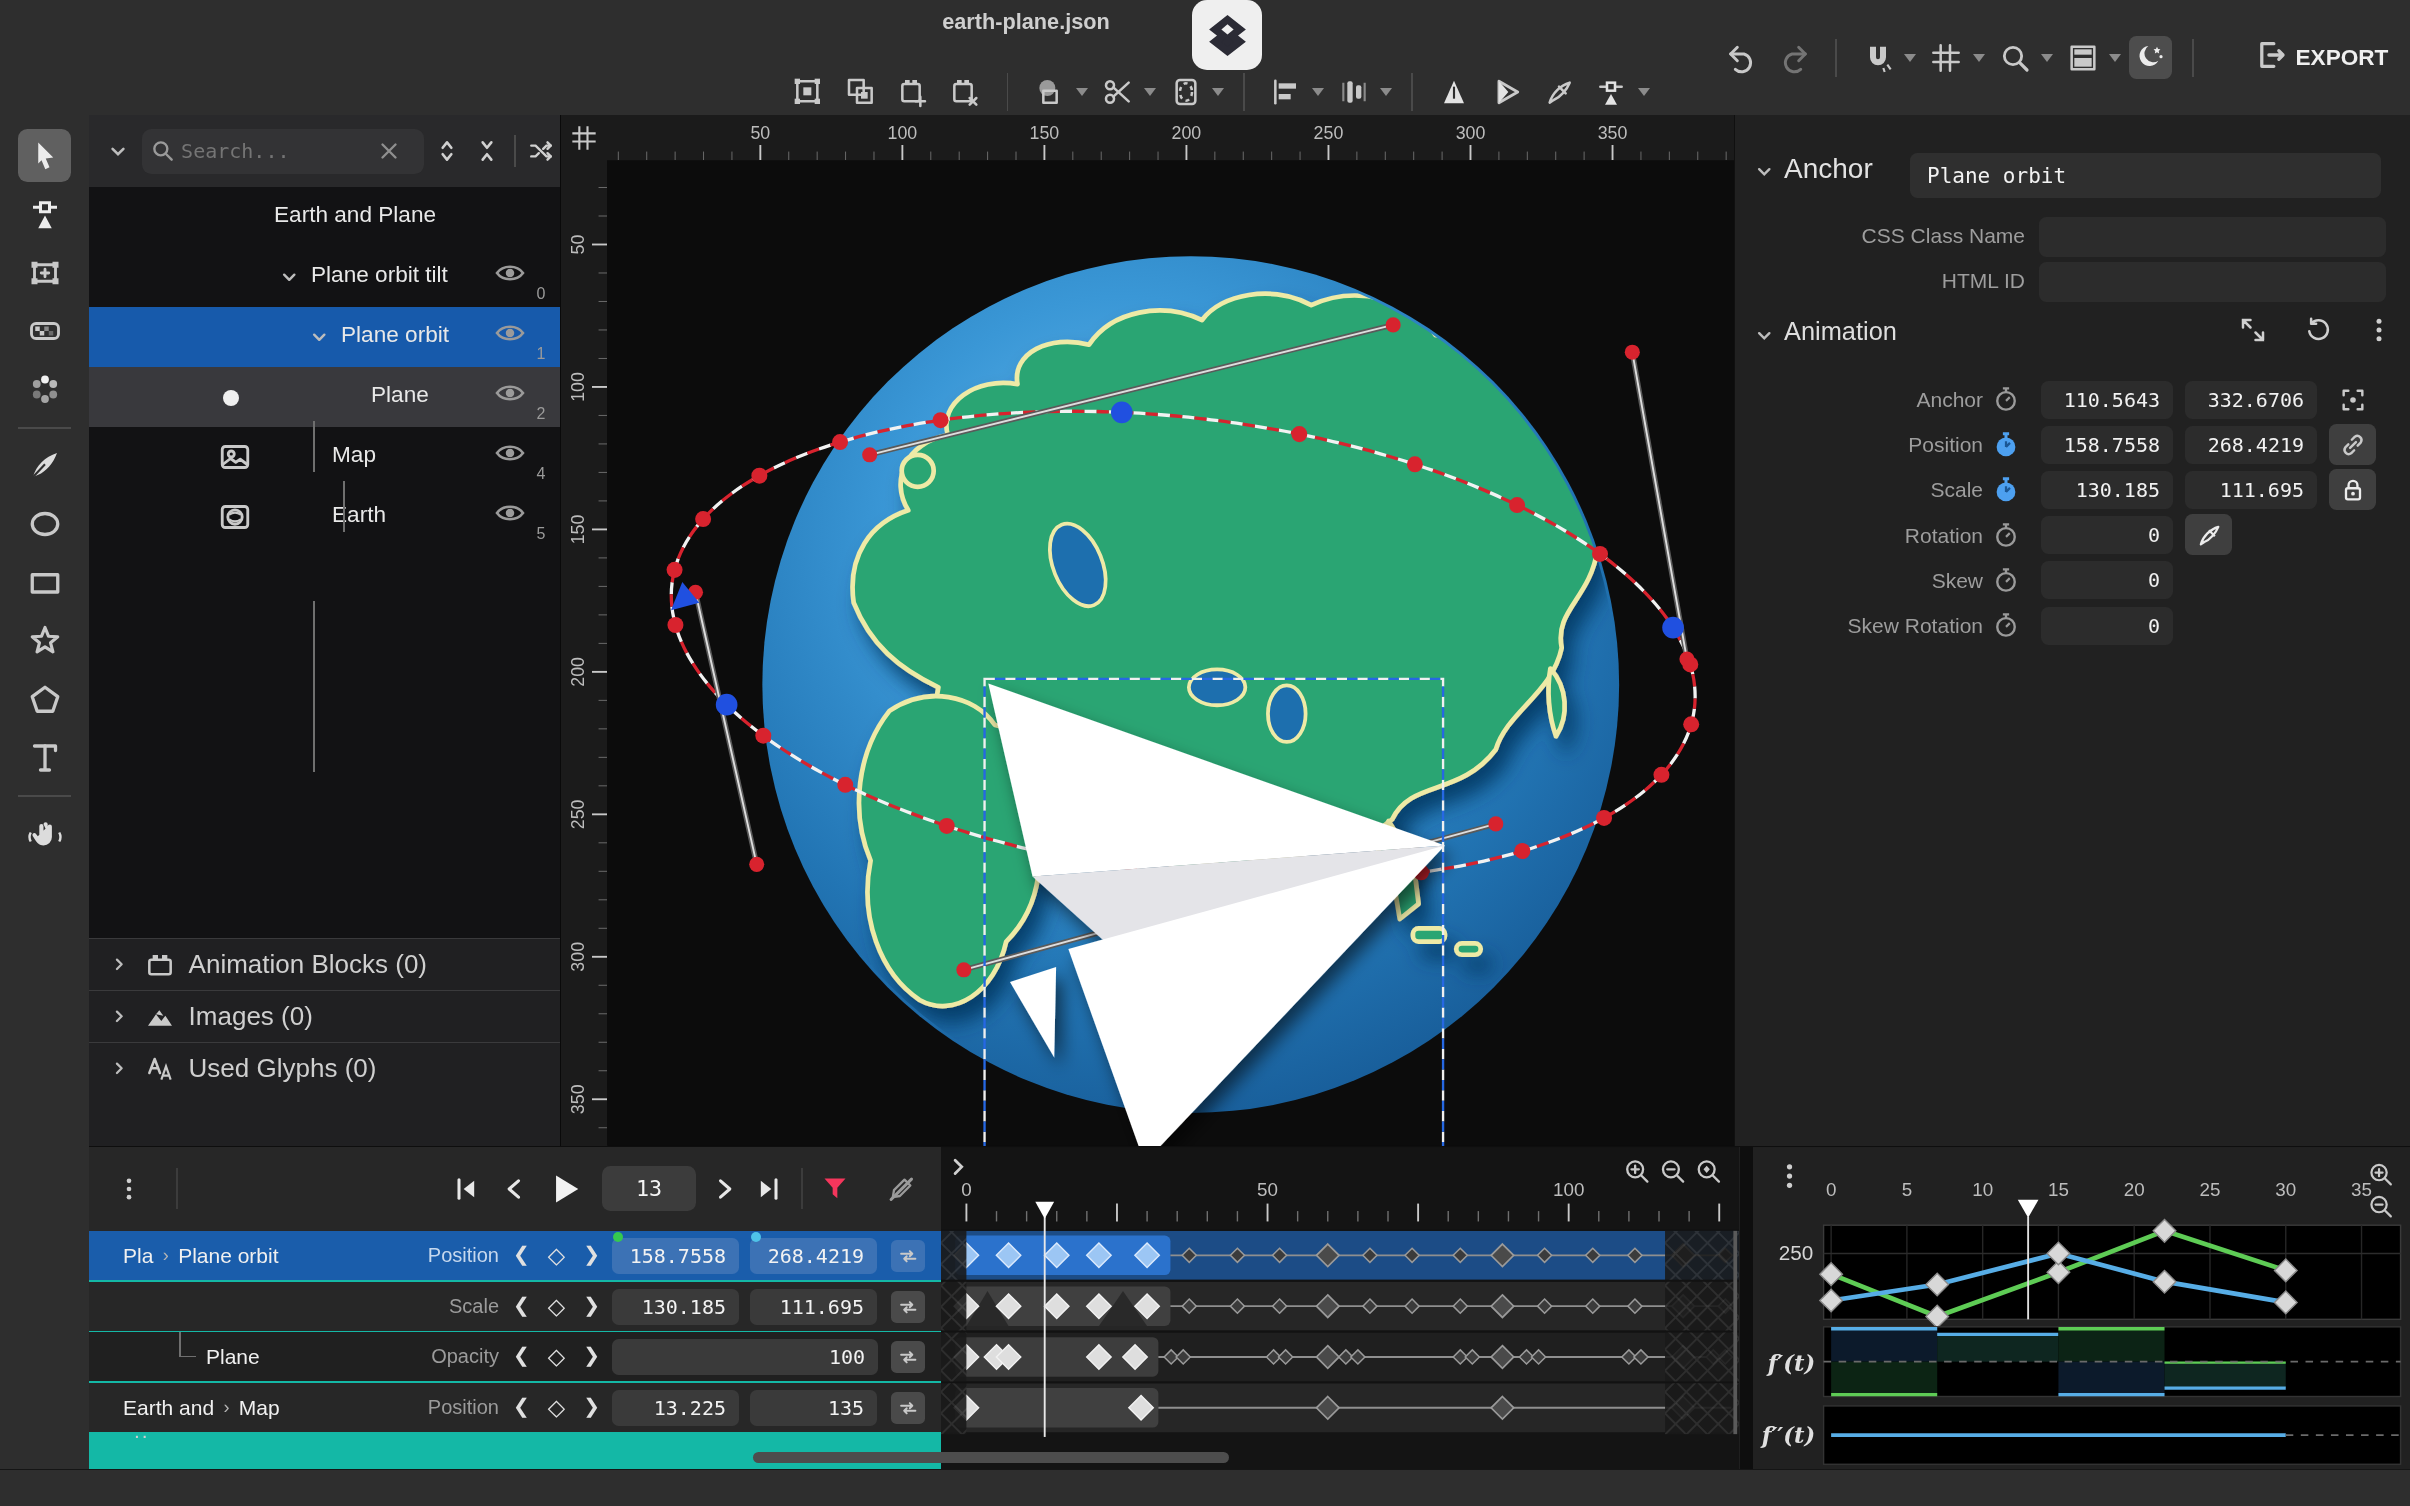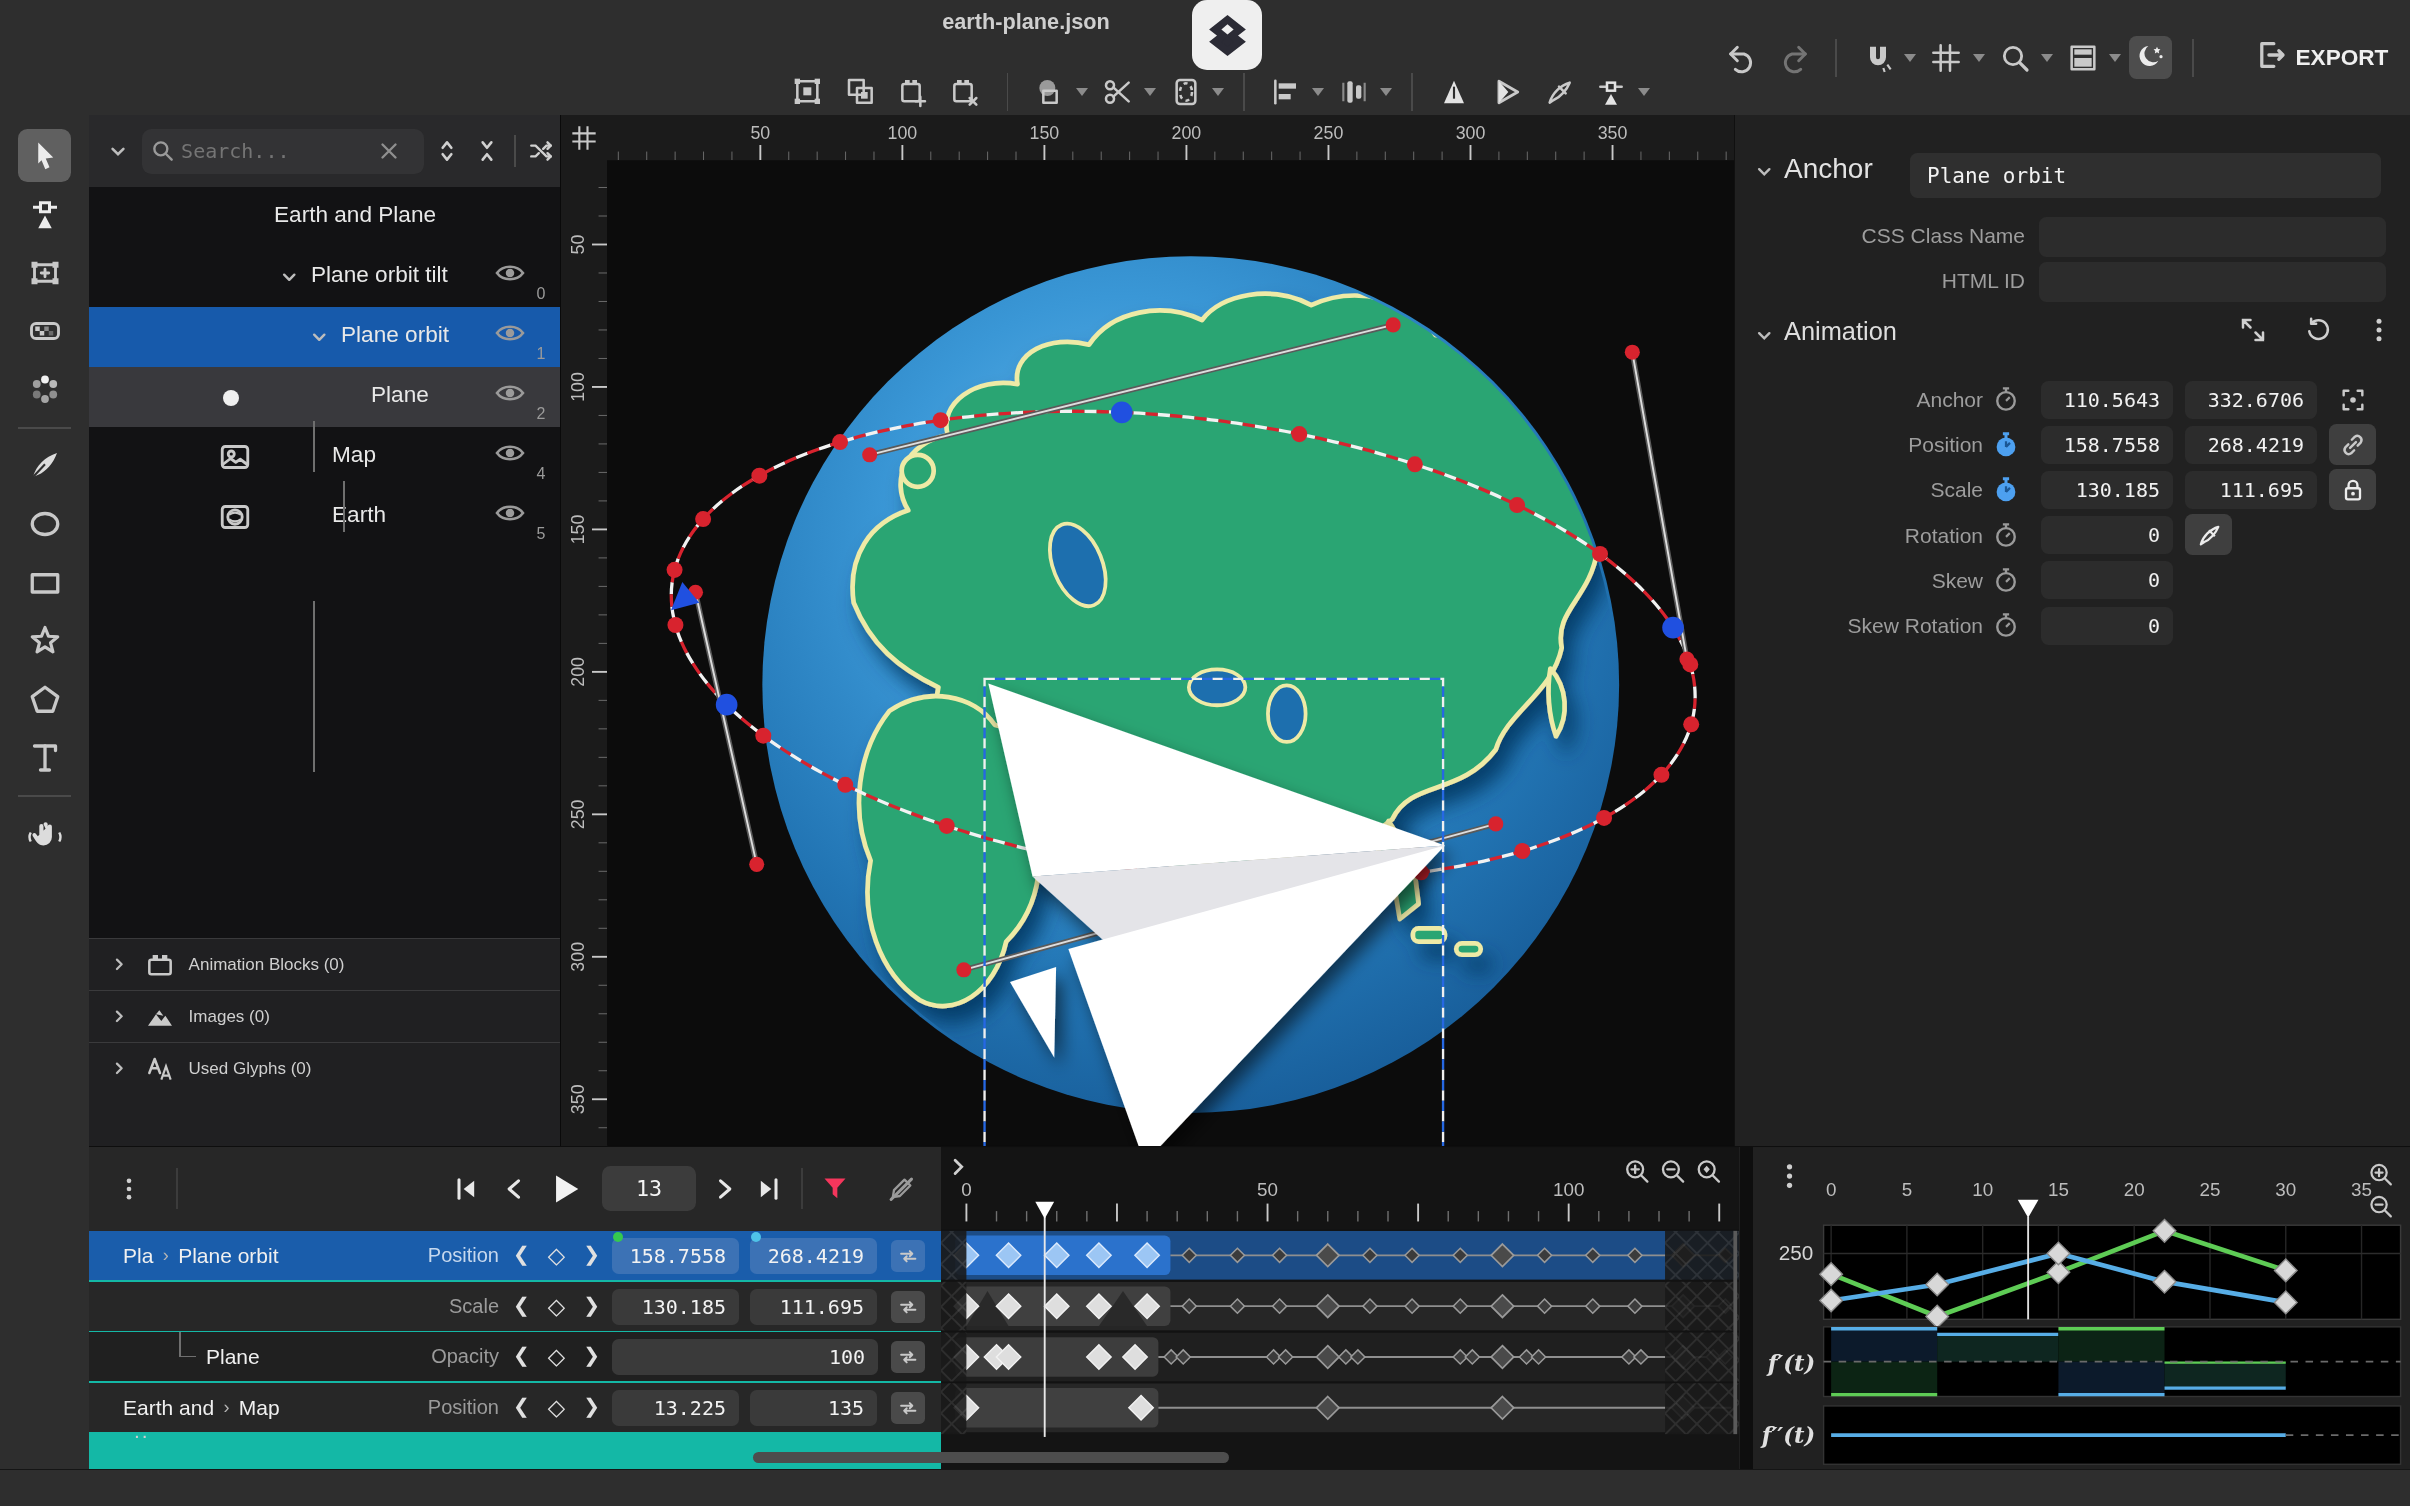--- a/index.html
+++ b/index.html
@@ -39,21 +39,21 @@
   #tree{position:absolute;left:0;top:72px;width:100%;bottom:208px;background:#121214;overflow:hidden;}
   .tree-row{position:relative;height:60px;display:flex;align-items:center;font-size:22.6px;color:#e8e8e8;}
   .tree-row.selected{background:#175aab;}
   .tree-row.hover{background:#39393d;}
   .tree-label{white-space:nowrap;}
   .eye-wrap{position:absolute;right:26px;top:9.4px;width:41px;height:41px;}
   .eye-wrap svg{width:34px;height:34px;}
   .eye-idx{position:absolute;right:-11.3px;bottom:-5.6px;font-size:16px;color:#9a9a9a;}
   .tree-conn{position:absolute;width:1.9px;background:#6f6f6f;}
   #sections{position:absolute;left:0;bottom:0;width:100%;height:208px;background:#202022;}
-  .section-row{height:52px;border-top:1.9px solid #3a3a3c;display:flex;align-items:center;font-size:17px;color:#cfcfcf;box-sizing:border-box;}
+  .section-row{height:52px;border-top:1.9px solid #3a3a3c;display:flex;align-items:center;font-size:26px;color:#cfcfcf;box-sizing:border-box;}
   .section-row .chev{margin-left:19px;width:22.6px;height:22.6px;}
   .section-row .sec-icon{width:32px;height:32px;margin:0 13px 0 13px;}
   .section-row svg{width:100%;height:100%;}
 
   
   #canvaswrap{position:absolute;left:561px;top:115px;width:1173px;height:1031px;background:#0c0c0c;}
   #ruler-corner{position:absolute;left:0;top:0;width:46px;height:45px;background:#1b1b1b;border-right:0.9px solid #333;border-bottom:0.9px solid #333;display:flex;align-items:center;justify-content:center;}
   #ruler-top{position:absolute;left:46px;top:0;width:1127px;height:45px;background:#1b1b1b;border-bottom:0.9px solid #333;}
   #ruler-left{position:absolute;left:0;top:45px;width:46px;height:986px;background:#1b1b1b;border-right:0.9px solid #333;}
   #stage{position:absolute;left:46px;top:45px;width:1127px;height:986px;}

